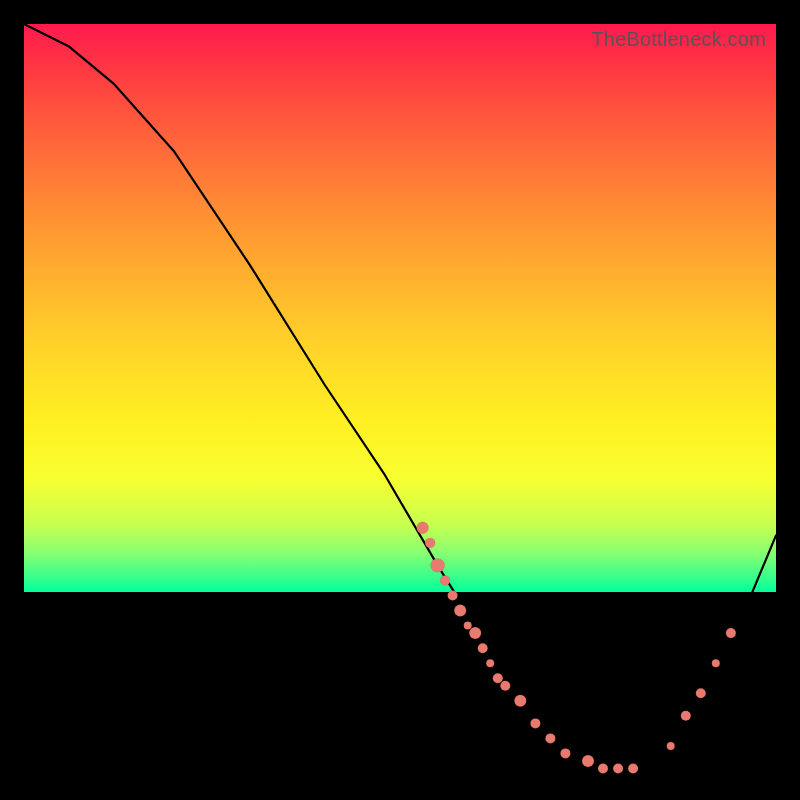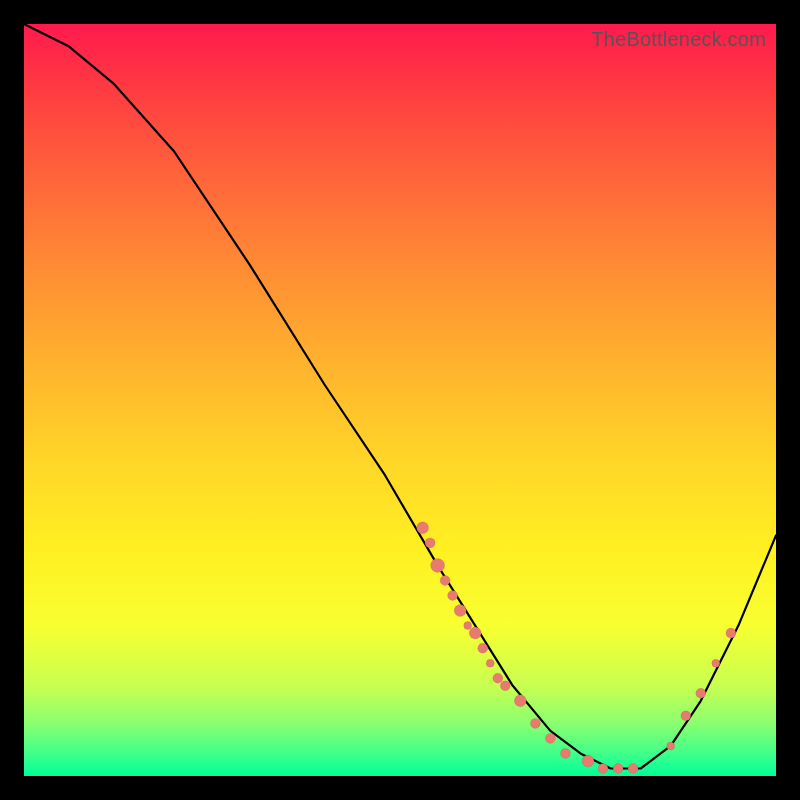--- a/index.html
+++ b/index.html
@@ -9,21 +9,21 @@
     height: 800px;
     background: #000;
     overflow: hidden;
     font-family: Arial, Helvetica, sans-serif;
   }
   .frame {
     position: absolute;
     left: 24px;
     top: 24px;
     width: 752px;
-    height: 752px;
+    height: 568px;
     background: linear-gradient(
       to bottom,
       #ff1a4d 0%,
       #ff4040 10%,
       #ff6a3a 22%,
       #ff8e34 33%,
       #ffb22e 45%,
       #ffd628 58%,
       #fff022 70%,
       #f8ff30 80%,

